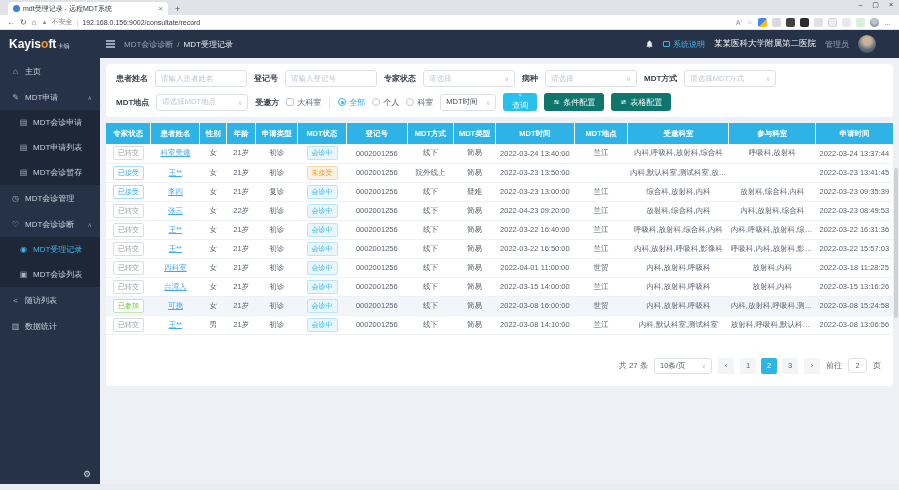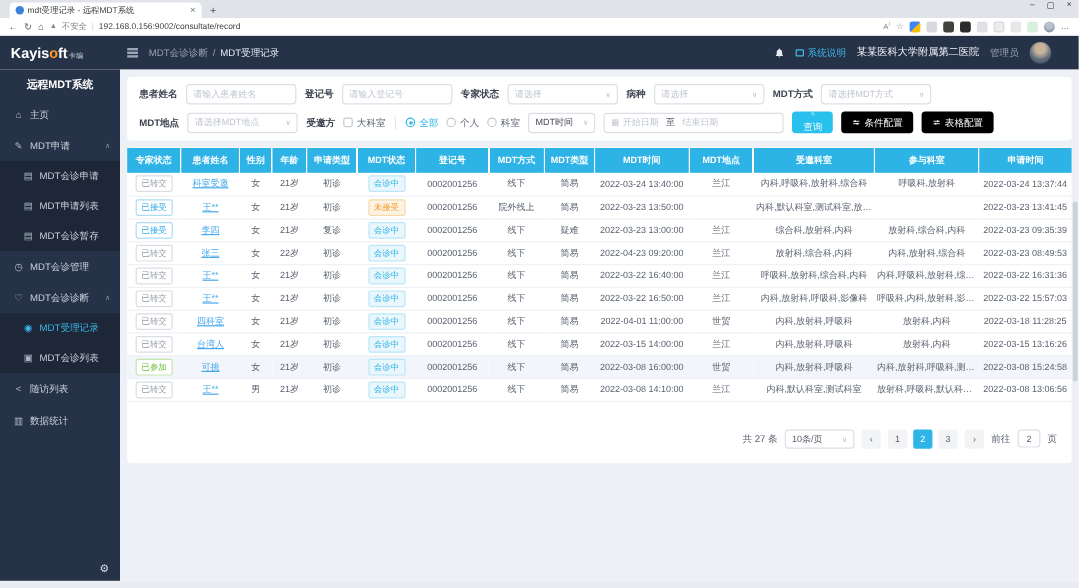--- a/index.html
+++ b/index.html
@@ -88,21 +88,21 @@
   .ck { width:8px; height:8px; border:1px solid #c4c9d2; border-radius:2px; background:#fff; flex:none; }
   .rd { width:8px; height:8px; border:1px solid #c4c9d2; border-radius:50%; background:#fff; position:relative; flex:none; }
   .rd.on { border-color:#2fb3e8; }
   .rd.on::after { content:''; position:absolute; inset:1.5px; border-radius:50%; background:#2fb3e8; }
   .opt { display:flex; align-items:center; gap:3px; font-size:8px; color:#5a6270; }
   .opt.sel { color:#2fb3e8;align-items:center; }
   .vline { width:1px; height:11px; background:#e4e7eb; margin:0 1px; }
   .btn { height:18px; border:none; border-radius:3px; color:#fff; font-size:8px; font-family:inherit;
     display:flex; align-items:center; gap:3px; padding:0 9px; cursor:pointer; }
   .btn-cyan { background:#28c0ed;flex-direction:column; }
-  .btn-orange { background:#000000; }
+  .btn-orange { background:#0f766e; }
 
   
   .table-card { margin:6px; padding-bottom:2px; }
   table { width:100%; border-collapse:collapse; table-layout:fixed; }
   thead th { background:#2db3e5; color:#fff; font-size:7.5px; font-weight:bold; height:21px;
     border-right:1px solid rgba(255,255,255,.35); overflow:hidden; white-space:nowrap; }
   thead th:last-child { border-right:none; }
   tbody td { height:19px; text-align:center; font-size:7.5px; color:#5a6270;
     border-bottom:1px solid #eef1f6; padding:0 2px; overflow:hidden; white-space:nowrap; text-overflow:ellipsis; }
   tr.row-hl { background:#f2f6fa; }
@@ -195,21 +195,20 @@
     </span>
     <span class="hosp">某某医科大学附属第二医院</span>
     <span class="role">管理员</span>
     <span class="nav-avatar"></span>
   </div>
 </div>
 
 <div class="app">
 
   <aside class="sidebar">
-    <div class="sb-title">远程MDT系统</div>
 
     <div class="sb-item">
       <span class="ico">⌂</span>
       <span>主页</span>
     </div>
 
     <div class="sb-item">
       <span class="ico">✎</span>
       <span>MDT申请</span>
       <span class="sb-caret">∧</span>
@@ -312,26 +311,20 @@
             <span>个人</span>
           </span>
         <span class="opt">
             <span class="rd"></span>
             <span>科室</span>
           </span>
         <span class="fctrl w56 grow">
             <span>MDT时间</span>
             <span class="caret">∨</span>
           </span>
-        <span class="fctrl daterange">
-          <span class="cal-ico">▦</span>
-          <span class="ph">开始日期</span>
-          <span class="to">至</span>
-          <span class="ph">结束日期</span>
-        </span>
         <button class="btn btn-cyan">
           <svg width="7" height="7" viewBox="0 0 24 24">
               <circle cx="10" cy="10" r="6" fill="none" stroke="#fff" stroke-width="2.5"></circle>
               <line x1="15" y1="15" x2="21" y2="21" stroke="#fff" stroke-width="2.5"></line>
             </svg>
           <span>查询</span>
         </button>
         <button class="btn btn-orange">
           <svg width="7" height="7" viewBox="0 0 24 24">
               <line x1="3" y1="7" x2="21" y2="7" stroke="#fff" stroke-width="2.5"></line>

